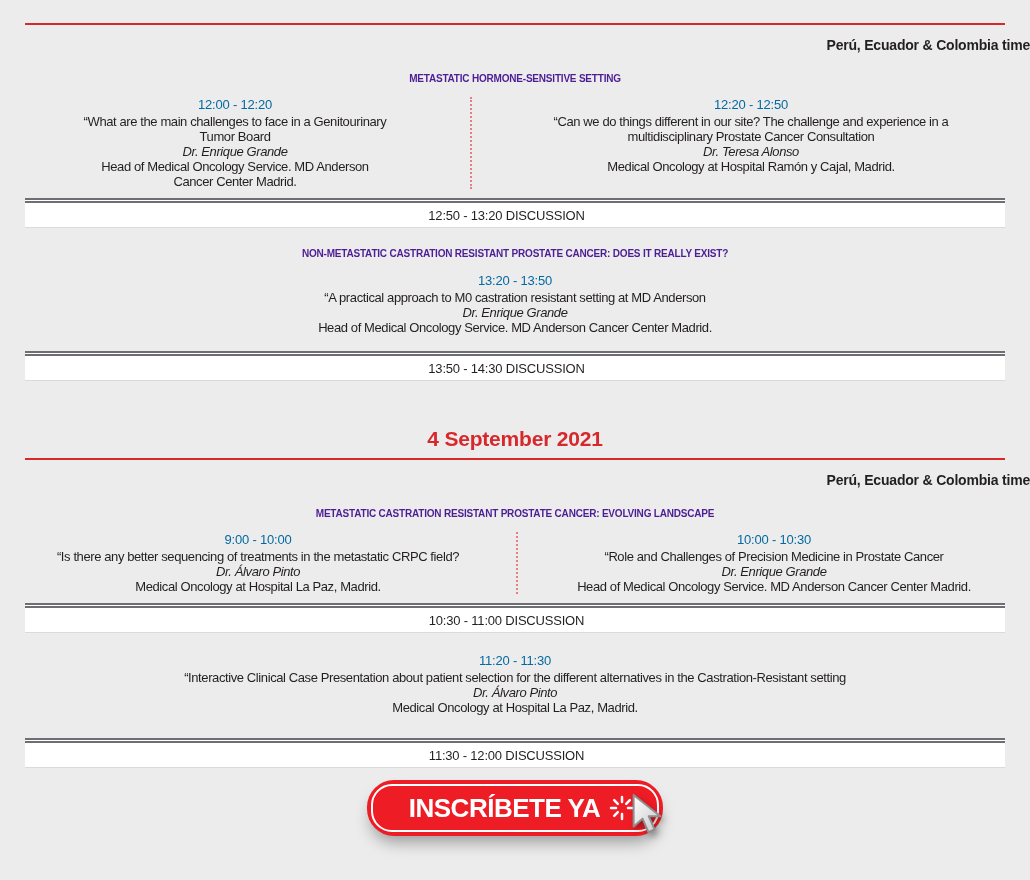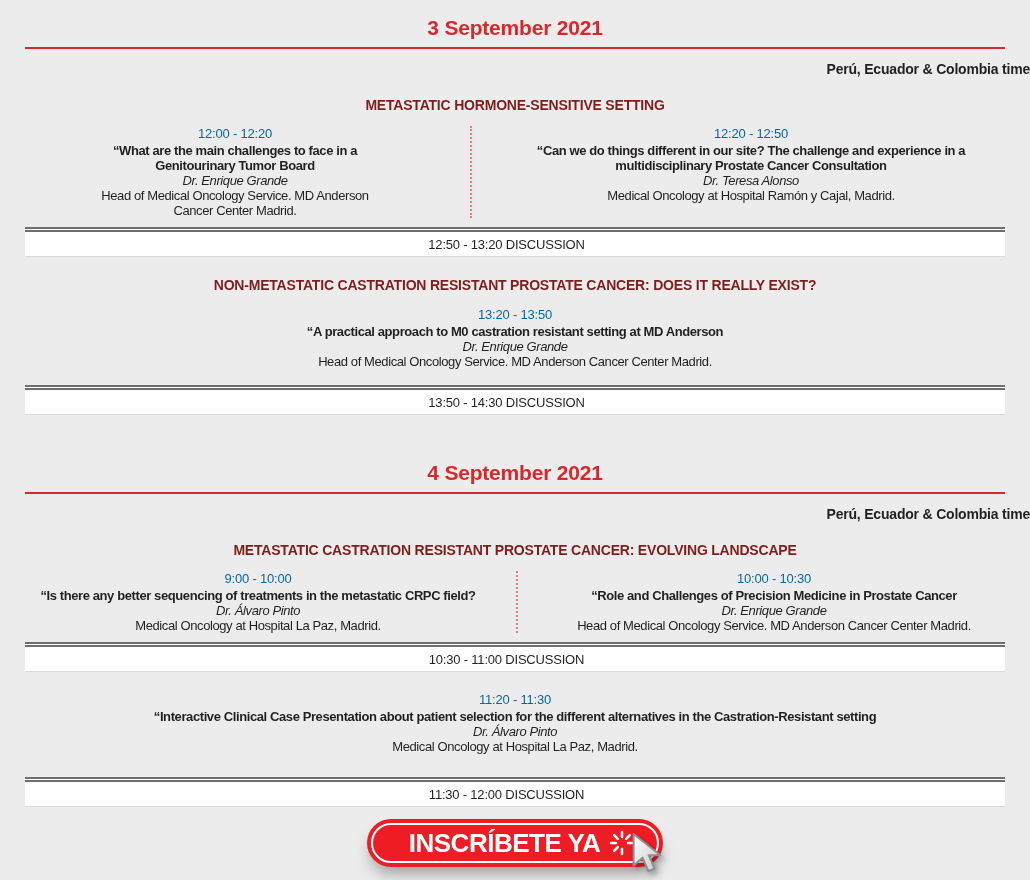--- a/index.html
+++ b/index.html
@@ -27,39 +27,39 @@
   }
   .tz{
     margin-top:12px;
     text-align:right;
     font-size:14px;font-weight:bold;
     letter-spacing:-0.2px;
   }
   .heading{
     margin:20px 10px 0 10px;
     text-align:center;
-    font-size:14px;font-weight:bold;
-    letter-spacing:-0.2px;
-    color:#7f1d1d;
+    font-size:10px;font-weight:bold;
+    letter-spacing:-0.2px;
+    color:#4c1d95;
   }
 
   
   .cols{display:flex;margin-top:13px;align-items:stretch;}
   .cols--d1 .col-left{width:470px;}
   .cols--d1 .col-right{flex:1;border-left:2px dotted rgba(227,34,43,0.55);}
   .cols--d2 .col-left{width:516px;}
   .cols--d2 .col-right{flex:1;border-left:2px dotted rgba(227,34,43,0.55);}
   .sess{text-align:center;font-size:13px;line-height:15px;letter-spacing:-0.4px;}
   .sess .inner{margin:0 auto;}
   .cols--d1 .col-left .inner{max-width:310px;}
   .cols--d1 .col-right .inner{max-width:430px;}
   .cols--d2 .col-left .inner{max-width:500px;}
   .cols--d2 .col-right .inner{max-width:500px;}
   .sess-time{color:#0369a1;font-weight:normal;margin-bottom:2px;letter-spacing:-0.2px;}
-  .sess-title{font-weight:bold;}
+  .sess-title{font-weight:normal;}
   .sess-speaker{font-style:italic;}
   .sess-single{margin-top:14px;}
 
   
   .disc-bar{
     margin:9px 25px 0 25px;
     background:#ffffff;
     border-top:5px double #6d6e71;
     border-bottom:1px solid #d9dadb;
     text-align:center;
@@ -74,21 +74,21 @@
   .day--2 .disc-bar--last{margin-top:23px;}
 
   
   .cta-wrap{
     position:relative;
     width:296px;height:72px;
     margin:12px auto 0 auto;
   }
   .cta{
     position:relative;
-    width:296px;height:48px;
+    width:296px;height:56px;
     background:#ee1c25;
     border:none;border-radius:27px;
     cursor:pointer;
     box-shadow:0 10px 16px -4px rgba(0,0,0,0.35);
     display:flex;align-items:center;justify-content:center;
     padding:0 0 0 14px;
   }
   .cta::before{
     content:"";
     position:absolute;inset:4px;
@@ -110,21 +110,20 @@
     filter:drop-shadow(3px 4px 3px rgba(0,0,0,0.30));
     pointer-events:none;
   }
 </style>
 </head>
 <body>
 
 <div class="page">
 
   <section class="day day--1">
-    <h1 class="day-title">3 September 2021</h1>
     <hr class="date-rule">
     <div class="tz">Perú, Ecuador &amp; Colombia time</div>
 
     <h2 class="heading">METASTATIC HORMONE-SENSITIVE SETTING</h2>
 
     <div class="cols cols--d1">
       <div class="col-left sess">
         <div class="inner">
           <div class="sess-time">12:00 - 12:20</div>
           <div class="sess-title">“What are the main challenges to face in a Genitourinary Tumor Board</div>

